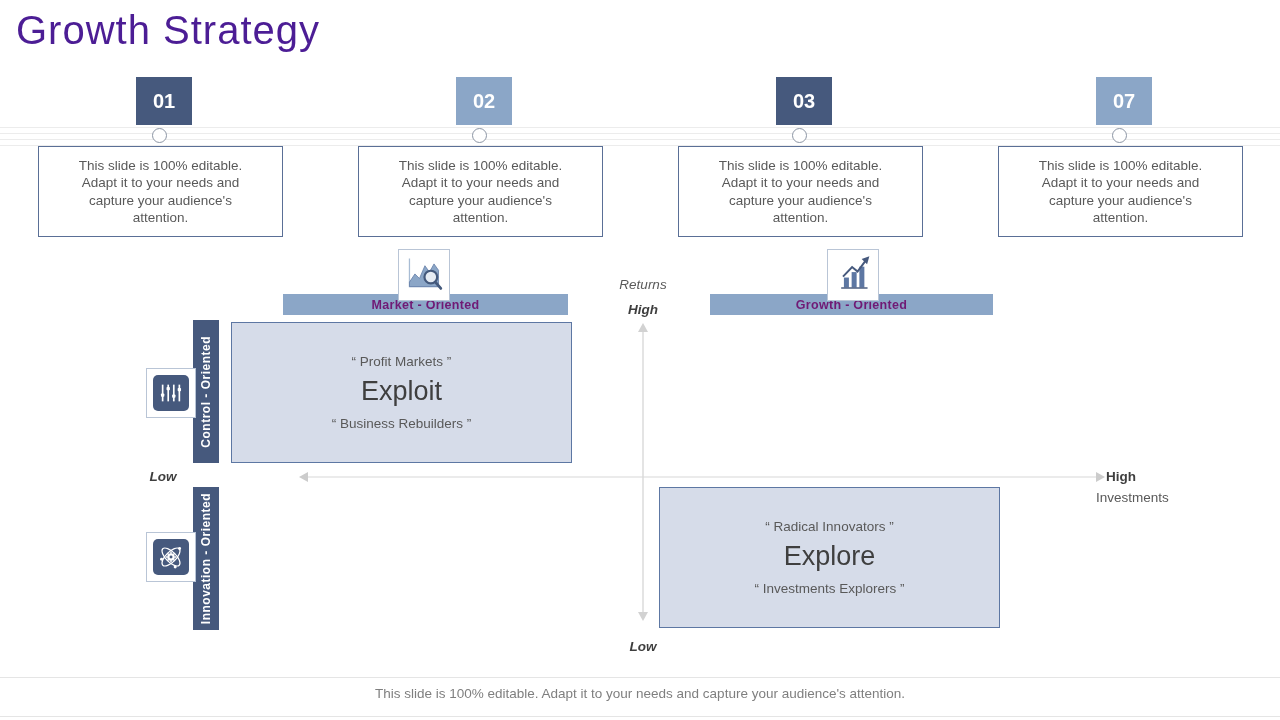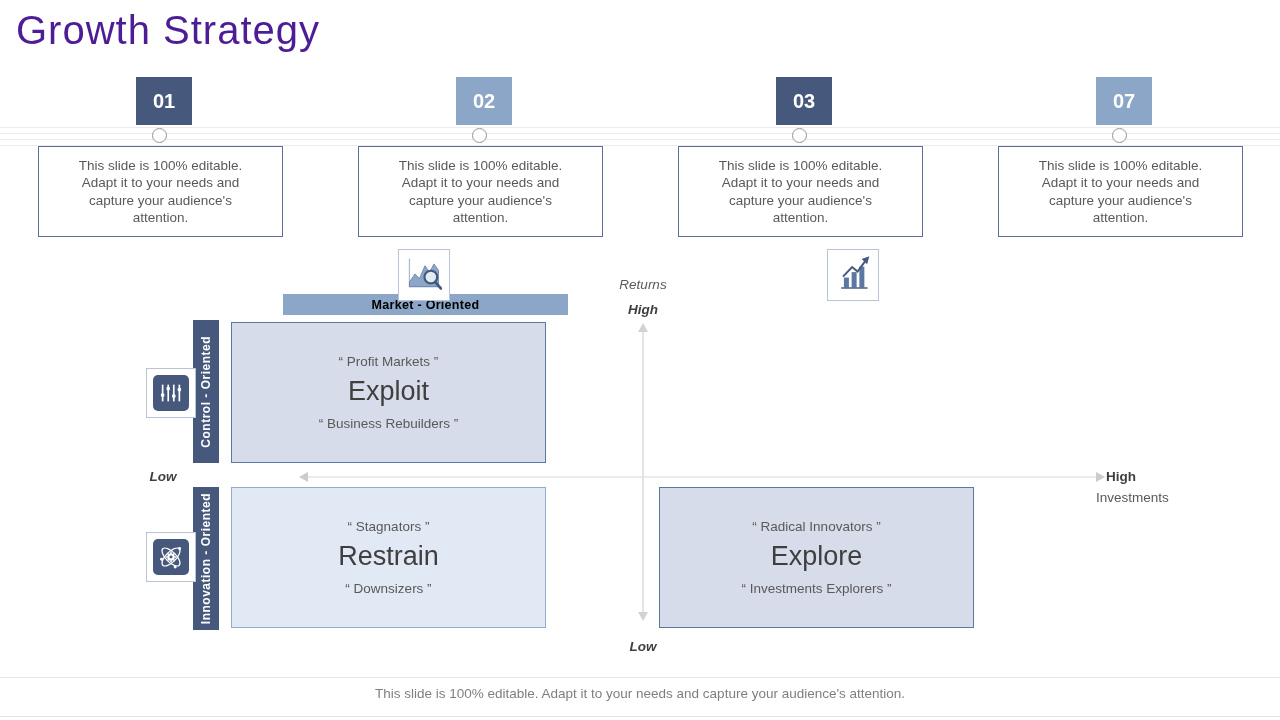--- a/index.html
+++ b/index.html
@@ -17,27 +17,27 @@
   .sq-light { background: #8ba6c7; }
 
   .node-circle { top: 128px; width: 15px; height: 15px; border-radius: 50%; background: #fff;
                  border: 1px solid #8d96a5; z-index: 2; }
 
   .step-box { top: 146px; width: 245px; height: 91px; border: 1px solid #5a6f96; background: #fff;
               display: flex; align-items: center; justify-content: center; text-align: center;
               color: #595959; font-size: 13.5px; line-height: 17.5px; }
   .step-box .inner { width: 178px; }
 
-  .hdr-bar { top: 294px; height: 21px; background: #8ba6c7; color: #000000; font-weight: 700; font-size: 12.5px;
+  .hdr-bar { top: 294px; height: 21px; background: #8ba6c7; color: #701a75; font-weight: 700; font-size: 12.5px;
              letter-spacing: .3px; display: flex; align-items: center; justify-content: center; z-index: 1; }
 
   .icon-box { top: 249px; width: 52px; height: 52px; background: #fff; border: 1px solid #b9c5d6;
               display: flex; align-items: center; justify-content: center; z-index: 3; }
 
-  .quad { width: 315px; height: 141px; display: flex; flex-direction: column; align-items: center;
+  .quad { width: 341px; height: 141px; display: flex; flex-direction: column; align-items: center;
           justify-content: center; text-align: center; z-index: 1; }
   .quad-dark { background: #d6dce9; border: 1px solid #5d77a3; }
   .quad-light { background: #e0e9f4; border: 1px solid #93acc9; }
   .q-top, .q-bottom { font-size: 13.5px; color: #595959; }
   .q-title { font-size: 27px; color: #3f3f3f; margin: 7px 0 9px 0; }
 
   .vbar { left: 193px; width: 26px; height: 143px; background: #46597d; display: flex; align-items: center;
           justify-content: center; z-index: 2; }
   .vbar span { writing-mode: vertical-rl; transform: rotate(180deg); color: #fff; font-weight: 700;
                font-size: 12px; letter-spacing: .5px; white-space: nowrap; }
@@ -108,20 +108,21 @@
         <rect x="20.5" y="21" width="5.5" height="17" fill="#5d77a3"></rect>
         <rect x="29" y="15" width="5.5" height="23" fill="#5d77a3"></rect>
         <line x1="9" y1="38.5" x2="38" y2="38.5" stroke="#46597d" stroke-width="1.6"></line>
         <path d="M11 26 L21 15.5 L27 20.5 L35.5 9" stroke="#46597d" stroke-width="2.2" fill="none"></path>
         <polygon points="31.5,6.5 40,3.5 37.5,12.5" fill="#46597d"></polygon>
       </svg>
     </span>
   </div>
 
   <div class="abs hdr-bar" style="left:283px;width:285px">Market - Oriented</div>
+  <div class="abs hdr-bar" style="left:710px;width:283px">Growth - Oriented</div>
 
   <div class="abs axis-lbl-gray t-center" style="left:600px;top:277px;width:86px">Returns</div>
   <div class="abs axis-lbl-bold t-center" style="left:600px;top:302px;width:86px">High</div>
   <div class="abs axis-lbl-bold t-center" style="left:138px;top:469px;width:50px">Low</div>
   <div class="abs axis-lbl-bold" style="left:1106px;top:469px">High</div>
   <div class="abs axis-lbl-gray" style="left:1096px;top:490px">Investments</div>
   <div class="abs axis-lbl-bold t-center" style="left:600px;top:639px;width:86px">Low</div>
 
   <svg class="abs arrow-svg" style="left:635px;top:320px" width="16" height="304">
     <line x1="8" y1="10" x2="8" y2="294" stroke="#d2d2d2" stroke-width="1.2"></line>
@@ -181,25 +182,20 @@
         <circle cx="19.5" cy="25.6" r="1.6" fill="#fff"></circle>
       </svg>
     </span>
   </div>
 
   <div class="abs quad quad-dark" style="left:231px;top:322px">
     <div class="q-top">“ Profit Markets ”</div>
     <div class="q-title">Exploit</div>
     <div class="q-bottom">“ Business Rebuilders ”</div>
   </div>
-  <div class="abs quad quad-light" style="left:231px;top:487px">
-    <div class="q-top">“ Stagnators ”</div>
-    <div class="q-title">Restrain</div>
-    <div class="q-bottom">“ Downsizers ”</div>
-  </div>
   <div class="abs quad quad-dark" style="left:659px;top:487px">
     <div class="q-top">“ Radical Innovators ”</div>
     <div class="q-title">Explore</div>
     <div class="q-bottom">“ Investments Explorers ”</div>
   </div>
 
   <div class="abs footer-line" style="top:677px"></div>
   <div class="abs footer-text">This slide is 100% editable. Adapt it to your needs and capture your audience's attention.</div>
   <div class="abs footer-line" style="top:716px"></div>
 

